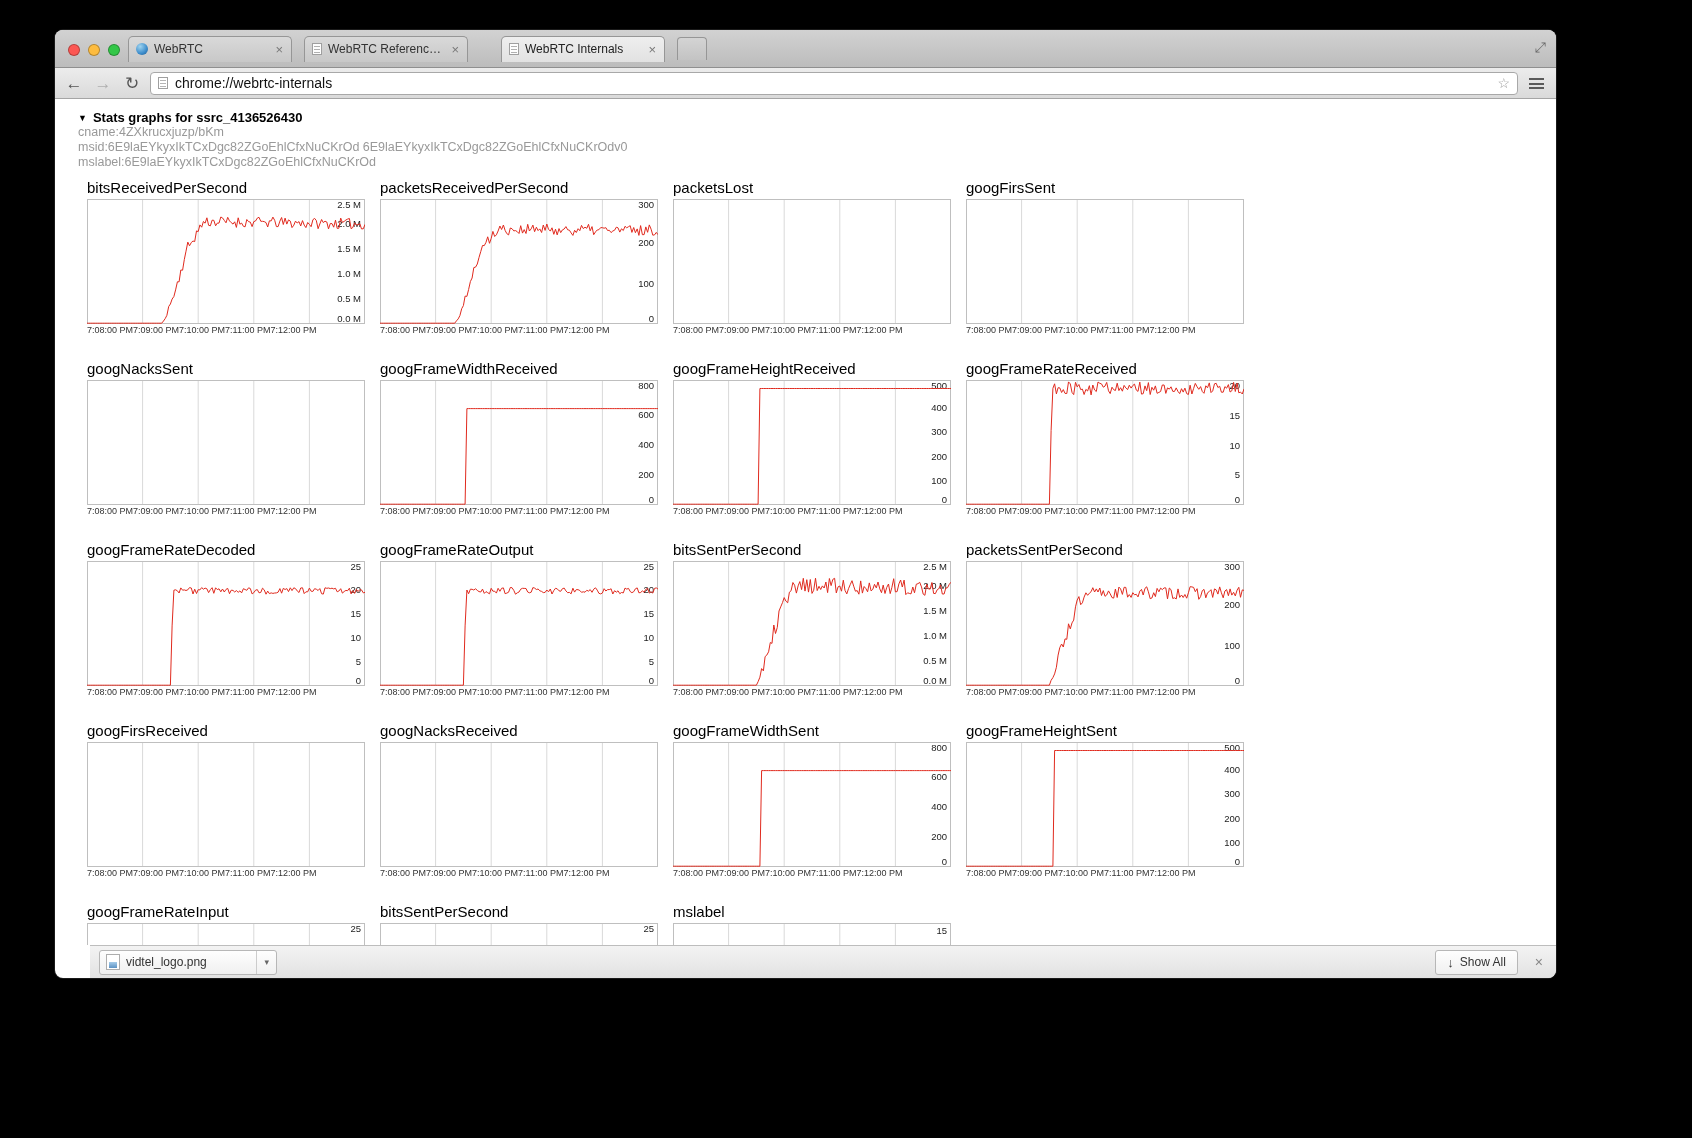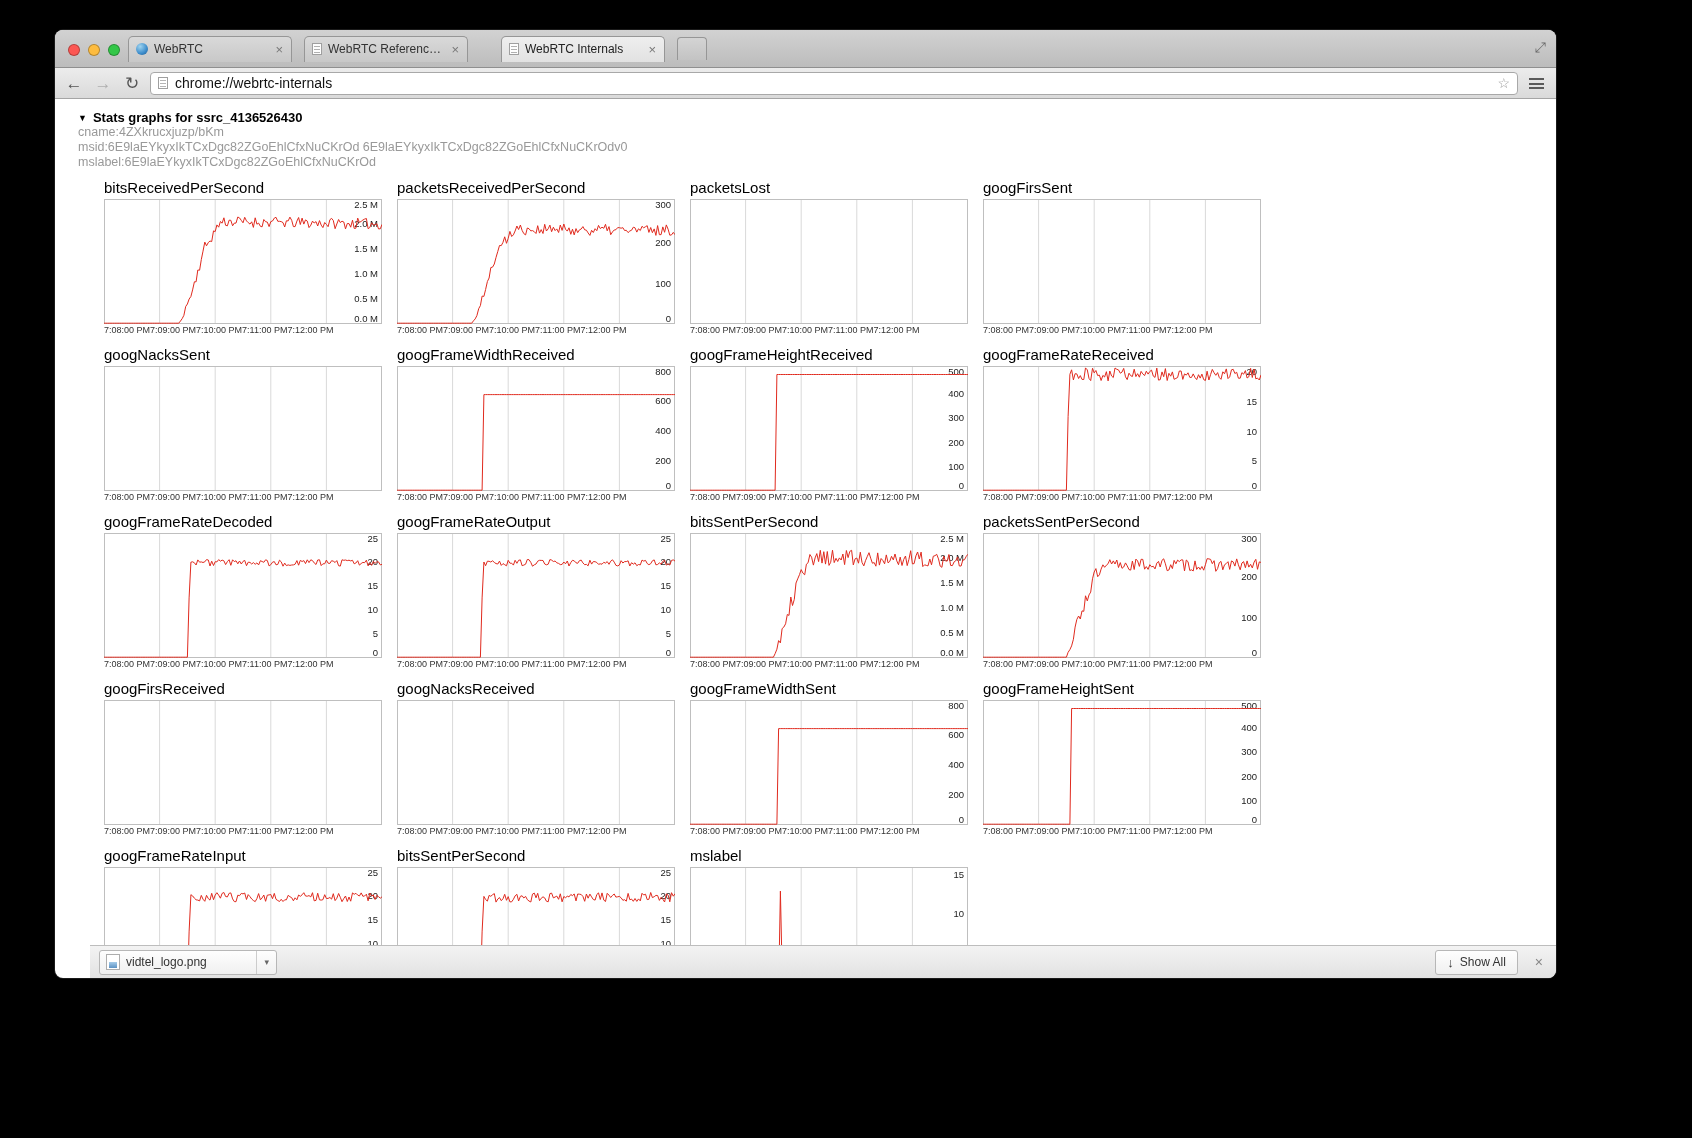--- a/index.html
+++ b/index.html
@@ -41,21 +41,21 @@
   .url{font-size:14px;color:#111;flex:1;}
   .star{color:#9a9a9a;font-size:14px;}
   .menu-icon{width:15px;height:11px;border-top:2px solid #5a5a5a;border-bottom:2px solid #5a5a5a;position:relative;margin:0 4px;}
   .menu-icon:after{content:"";position:absolute;left:0;top:3px;width:15px;height:2px;background:#5a5a5a;}
   
   .content{flex:1;background:#fff;overflow:hidden;padding:11px 0 0 23px;position:relative;}
   .stats-title{font-size:13px;font-weight:bold;color:#000;display:flex;align-items:center;gap:6px;}
   .tri{font-size:9px;}
   .meta{font-size:12.5px;color:#999;line-height:15px;}
   .meta.first{}
-  .grid{margin:9px 0 0 26px;display:grid;grid-template-columns:repeat(4,293px);grid-auto-rows:158px;row-gap:9px;}
+  .grid{margin:9px 0 0 9px;display:grid;grid-template-columns:repeat(4,293px);grid-auto-rows:158px;row-gap:23px;}
   .chart{width:278px;}
   .ct{font-size:15px;color:#000;height:20px;white-space:nowrap;}
   .plot{display:block;}
   svg text.tk{font:9.5px "Liberation Sans",sans-serif;fill:#222;}
   .xl{width:278px;display:flex;justify-content:flex-start;font-size:9px;color:#333;margin-top:1px;white-space:nowrap;}
   
   .downloadbar{height:33px;flex:none;background:linear-gradient(#f3f3f3,#e2e2e2);border-top:1px solid #bdbdbd;
                display:flex;align-items:center;padding:0 9px;margin-left:35px;}
   .dl-item{height:25px;background:linear-gradient(#fefefe,#f0f0f0);border:1px solid #b7b7b7;border-radius:3px;
            display:flex;align-items:center;padding:0 0 0 6px;gap:6px;font-size:12px;color:#333;min-width:178px;}

